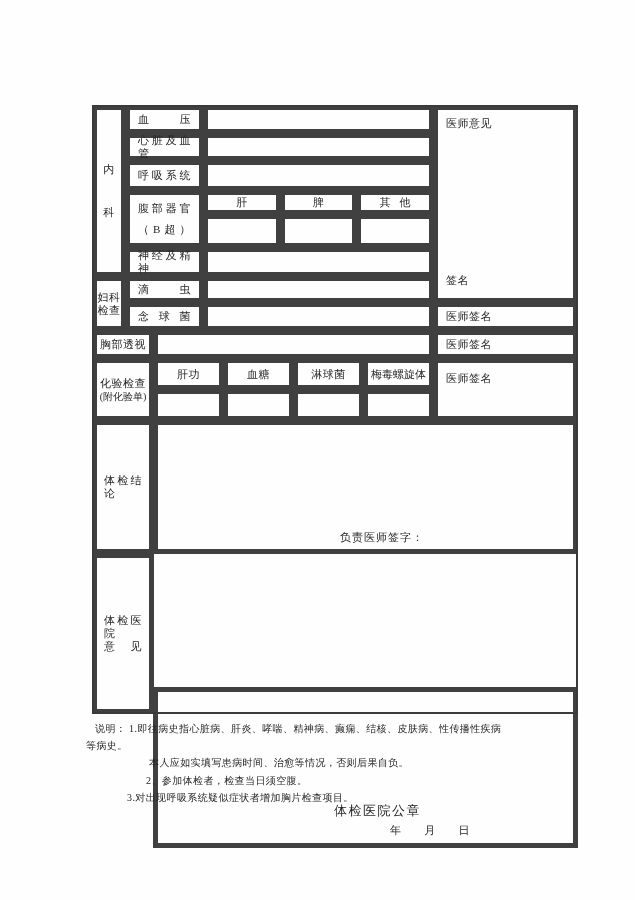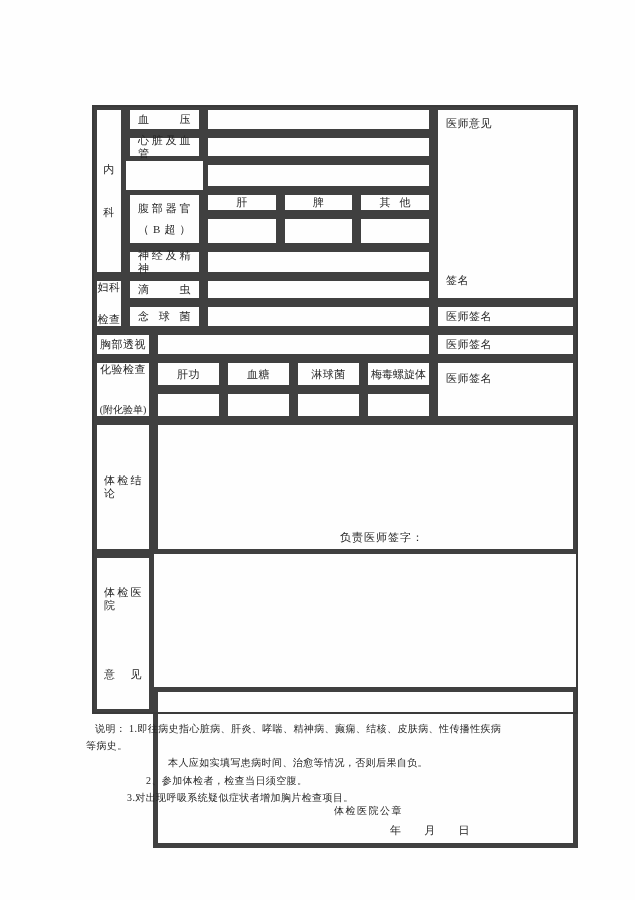--- a/index.html
+++ b/index.html
@@ -13,36 +13,36 @@
   .c{
     position:absolute;border:5px solid #404040;box-sizing:border-box;
     font-size:11px;line-height:13px;letter-spacing:0.5px;
     display:flex;flex-direction:column;justify-content:center;
   }
   .t{width:100%;box-sizing:border-box;}
   .jd{text-align:justify;text-align-last:justify;padding:0 8px;}
   .jd2{text-align:justify;text-align-last:justify;padding:0 7px;}
   .ctr{text-align:center;}
   .vgap{gap:30px;align-items:center;}
-  .around{justify-content:space-between;}
+  .around{justify-content:center;}
   .even{justify-content:space-evenly;}
   .small{font-size:10px;letter-spacing:0;}
   .opinioncell{justify-content:space-between;align-items:flex-start;
     padding:7px 0 11px 8px;}
   .signcell{align-items:flex-start;padding-left:8px;}
   .rel{position:relative;}
   .chiefsign{position:absolute;left:182px;bottom:5px;font-size:11px;letter-spacing:1px;}
-  .seal{position:absolute;left:176px;bottom:26px;font-size:10px;letter-spacing:1.5px;}
+  .seal{position:absolute;left:176px;bottom:26px;font-size:13px;letter-spacing:1.5px;}
   .ymd{position:absolute;left:232px;bottom:6px;width:80px;display:flex;
     justify-content:space-between;font-size:11px;}
   .notes{position:absolute;left:86px;top:720px;width:482px;
     font-size:10px;line-height:17.2px;letter-spacing:0.4px;}
   .notes div{white-space:nowrap;}
   .n1{margin-left:9px;}
-  .n3{margin-left:82px;}
+  .n3{margin-left:63px;}
   .n4{margin-left:60px;}
   .n5{margin-left:41px;}
 </style>
 </head>
 <body>
 
 <div class="page">
 
   <div class="formtable">
 
@@ -58,20 +58,23 @@
     <div class="c" style="left:33px;top:0;width:79px;height:29px;">
       <div class="t jd">血压</div>
     </div>
     <div class="c" style="left:111px;top:0;width:231px;height:29px;"></div>
 
     <div class="c" style="left:33px;top:28px;width:79px;height:28px;">
       <div class="t jd">心脏及血管</div>
     </div>
     <div class="c" style="left:111px;top:28px;width:231px;height:28px;"></div>
 
+    <div class="c" style="left:33px;top:55px;width:79px;height:31px;">
+      <div class="t jd">呼吸系统</div>
+    </div>
     <div class="c" style="left:111px;top:55px;width:231px;height:31px;"></div>
 
     <div class="c even" style="left:33px;top:85px;width:79px;height:58px;">
       <div class="t jd">腹部器官</div>
       <div class="t jd">（B超）</div>
     </div>
     <div class="c" style="left:111px;top:85px;width:78px;height:25px;">
       <div class="t ctr">肝</div>
     </div>
     <div class="c" style="left:188px;top:85px;width:77px;height:25px;">

